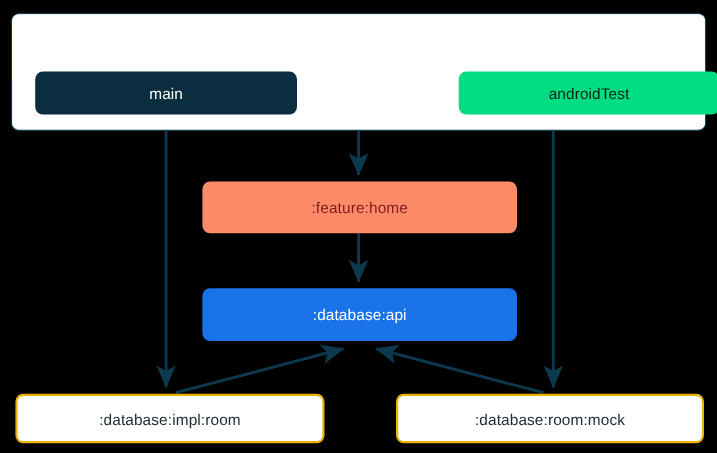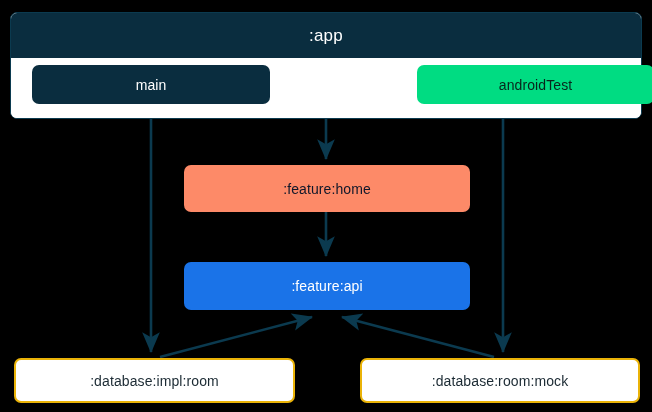--- a/index.html
+++ b/index.html
@@ -74,21 +74,21 @@
   .node-sourceset-main {
     background: #0a2d3f;
     color: #ffffff;
   }
   .node-sourceset-test {
     background: #00dc82;
     color: #08251c;
   }
   .node-feature {
     background: #fd8a68;
-    color: #0f172a;
+    color: #7f1d1d;
   }
   .node-api {
     background: #1a73e8;
     color: #ffffff;
   }
   .node-impl {
     background: #ffffff;
     color: #1b2a33;
     border: 2px solid #eab308;
   }
@@ -112,38 +112,37 @@
     <path d="M503,103 L503,352" stroke="#0b3a4f" stroke-width="2.6" fill="none" marker-end="url(#arrowhead)"></path>
 
     <path d="M326,212 L326,256" stroke="#0b3a4f" stroke-width="2.6" fill="none" marker-end="url(#arrowhead)"></path>
 
     <path d="M160,357 L312,317" stroke="#0b3a4f" stroke-width="2.6" fill="none" marker-end="url(#arrowhead)"></path>
 
     <path d="M494,357 L342,317" stroke="#0b3a4f" stroke-width="2.6" fill="none" marker-end="url(#arrowhead)"></path>
   </svg>
 
   <div class="subgraph" style="left:10px; top:12px; width:632px; height:107px;">
-    <div class="subgraph-title">:app</div>
     <div class="subgraph-body"></div>
   </div>
 
   <div class="node node-sourceset-main" style="left:32px; top:65px; width:238px; height:39px;">
     <span>main</span>
   </div>
 
   <div class="node node-sourceset-test" style="left:385px; top:65px; width:237px; height:39px;margin-left:32px;">
     <span>androidTest</span>
   </div>
 
   <div class="node node-feature" style="left:184px; top:165px; width:286px; height:47px;">
     <span>:feature:home</span>
   </div>
 
   <div class="node node-api" style="left:184px; top:262px; width:286px; height:48px;">
-    <span>:feature:api</span>
+    <span>:database:api</span>
   </div>
 
   <div class="node node-impl" style="left:14px; top:358px; width:281px; height:45px;">
     <span>:database:impl:room</span>
   </div>
 
   <div class="node node-impl" style="left:360px; top:358px; width:280px; height:45px;">
     <span>:database:room:mock</span>
   </div>
 

